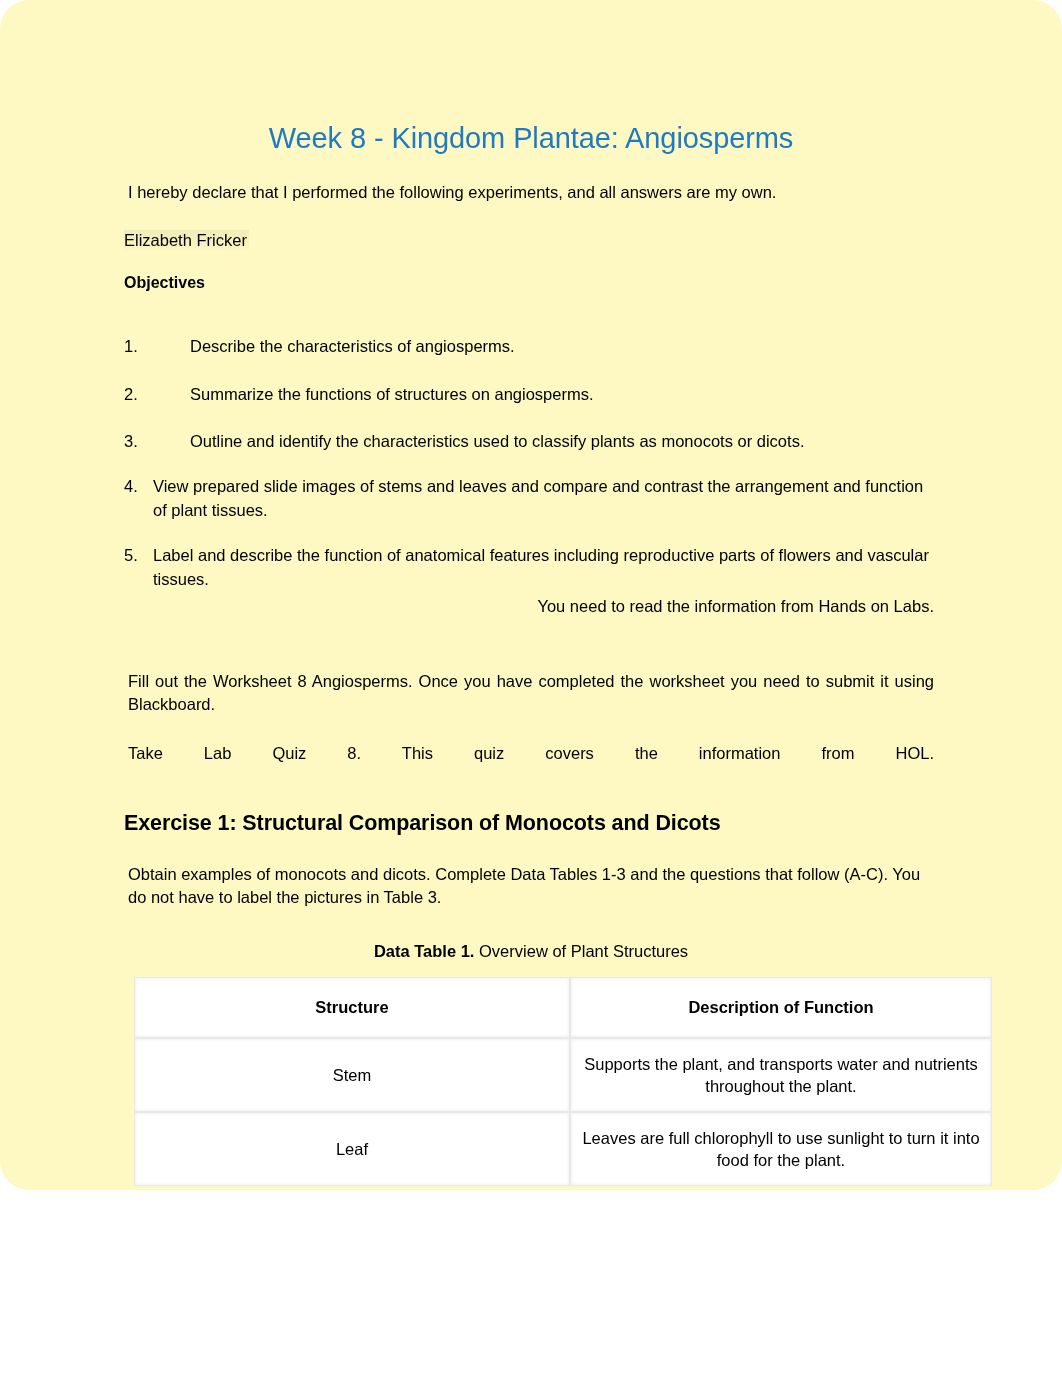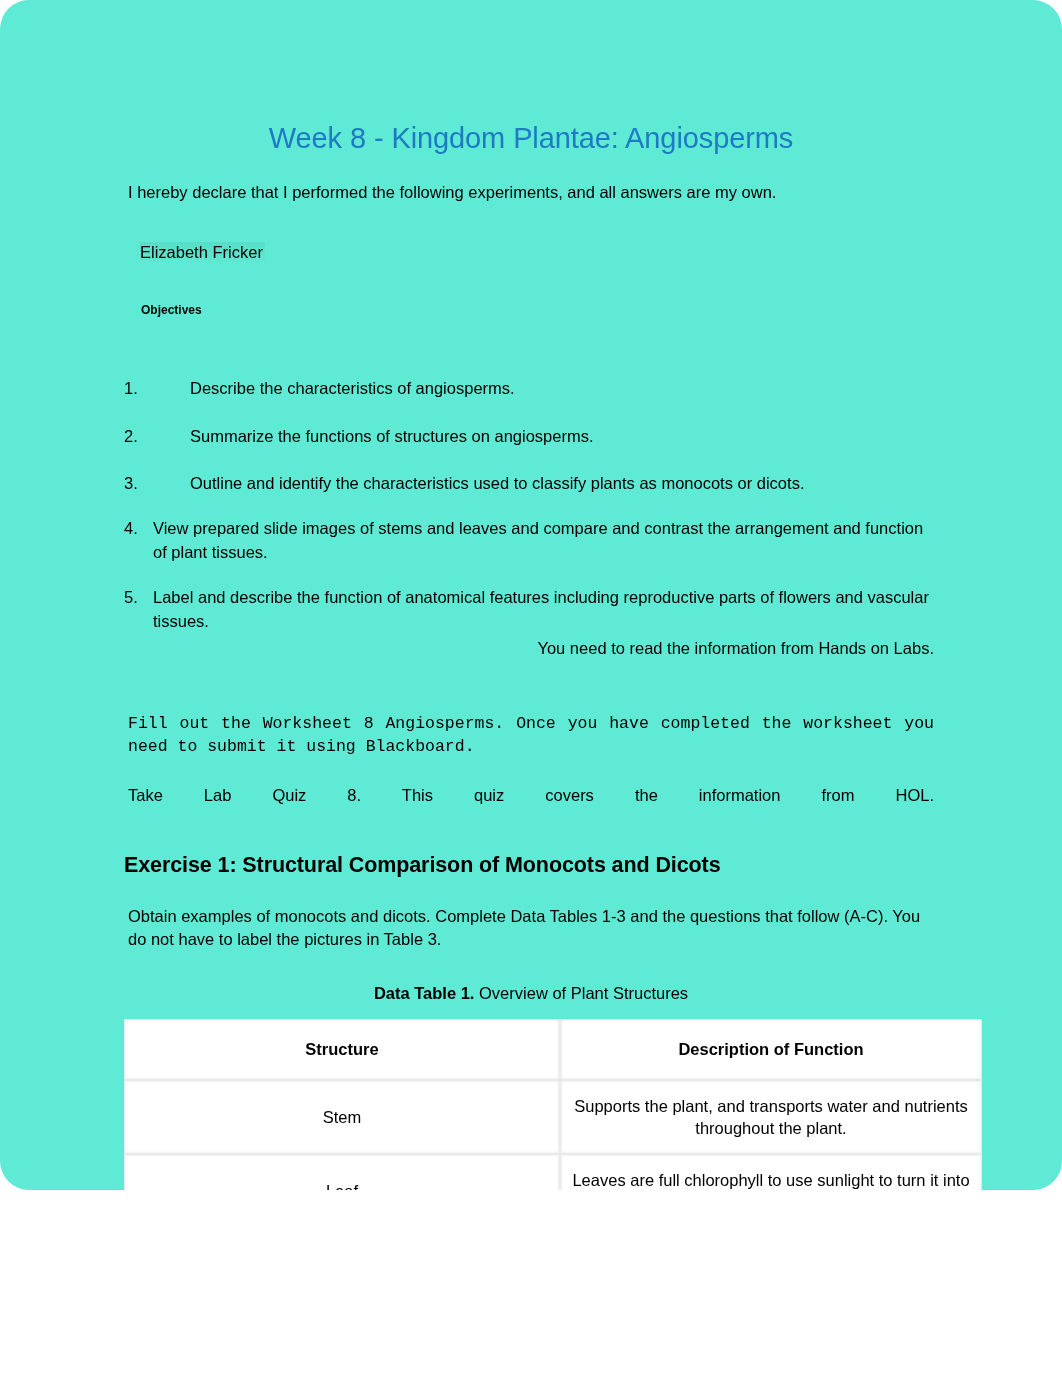--- a/index.html
+++ b/index.html
@@ -11,21 +11,21 @@
   body {
     font-family: "Liberation Sans", sans-serif;
     color: #000000;
     -webkit-font-smoothing: antialiased;
   }
   .page {
     position: relative;
     width: 1062px;
     height: 1190px;
     margin: 0 auto;
-    background: #5eead4;
+    background: #fef9c3;
     overflow: hidden;
     box-sizing: border-box;
     border-radius: 29px;
   }
   .content {
     position: absolute;
     left: 124px;
     top: 0;
     width: 814px;
   }
@@ -49,39 +49,38 @@
     margin: 4px;
     padding-top: 22px;
     text-align: left;
   }
   .para.justify {
     text-align: justify;
     text-align-last: justify;
   }
   .para.justify-block {
     text-align: justify;
-    font-family: Liberation Mono, monospace;
   }
   .para.nogap { padding-top: 0; text-align: right; }
 
   .name-line {
     font-size: 16.5px;
     line-height: 1.42;
-    margin: 16px;
+    margin: 0;
     padding-top: 20px;
   }
   .name-hl {
     background: linear-gradient(to bottom, rgba(0,0,0,0.055), rgba(0,0,0,0.02) 70%, rgba(0,0,0,0));
     padding: 1px 2px 3px 0;
   }
 
   .objectives-heading {
-    font-size: 12px;
+    font-size: 16px;
     font-weight: bold;
-    margin: 17px;
+    margin: 0;
     padding-top: 22px;
   }
 
   
   .obj-list {
     margin: 0;
     padding: 0;
     list-style: none;
   }
   .obj-item {
@@ -121,20 +120,21 @@
     text-align: center;
     margin: 0;
     padding-top: 26px;
     line-height: 1.42;
   }
   .table-caption b { font-weight: bold; }
 
   
   .table-wrap {
     padding-top: 14px;
+    margin-left: 10px;
   }
   .data-table {
     width: 814px;
     border-collapse: separate;
     border-spacing: 0;
     table-layout: fixed;
     background: #ffffff;
   }
   .data-table td, .data-table th {
     background: #ffffff;

